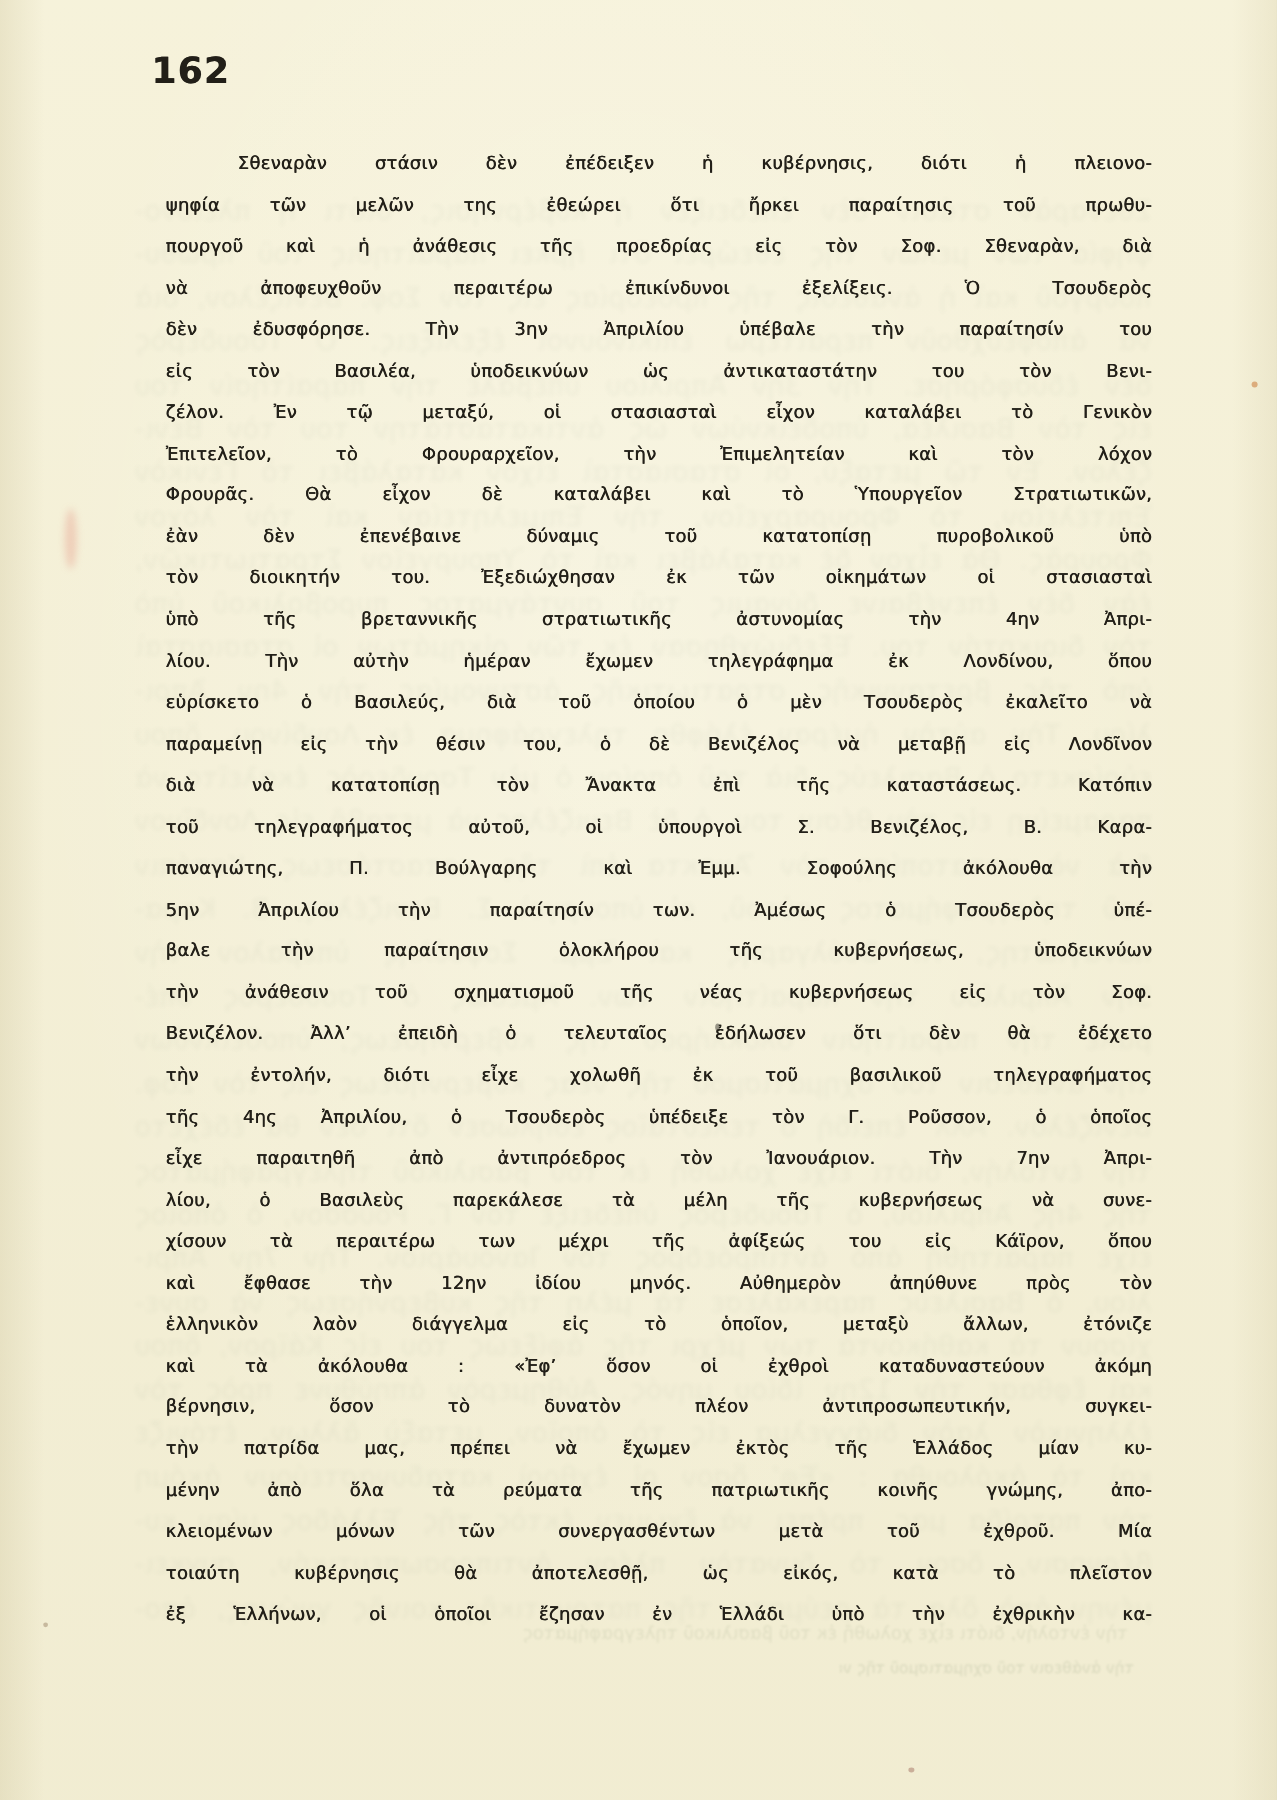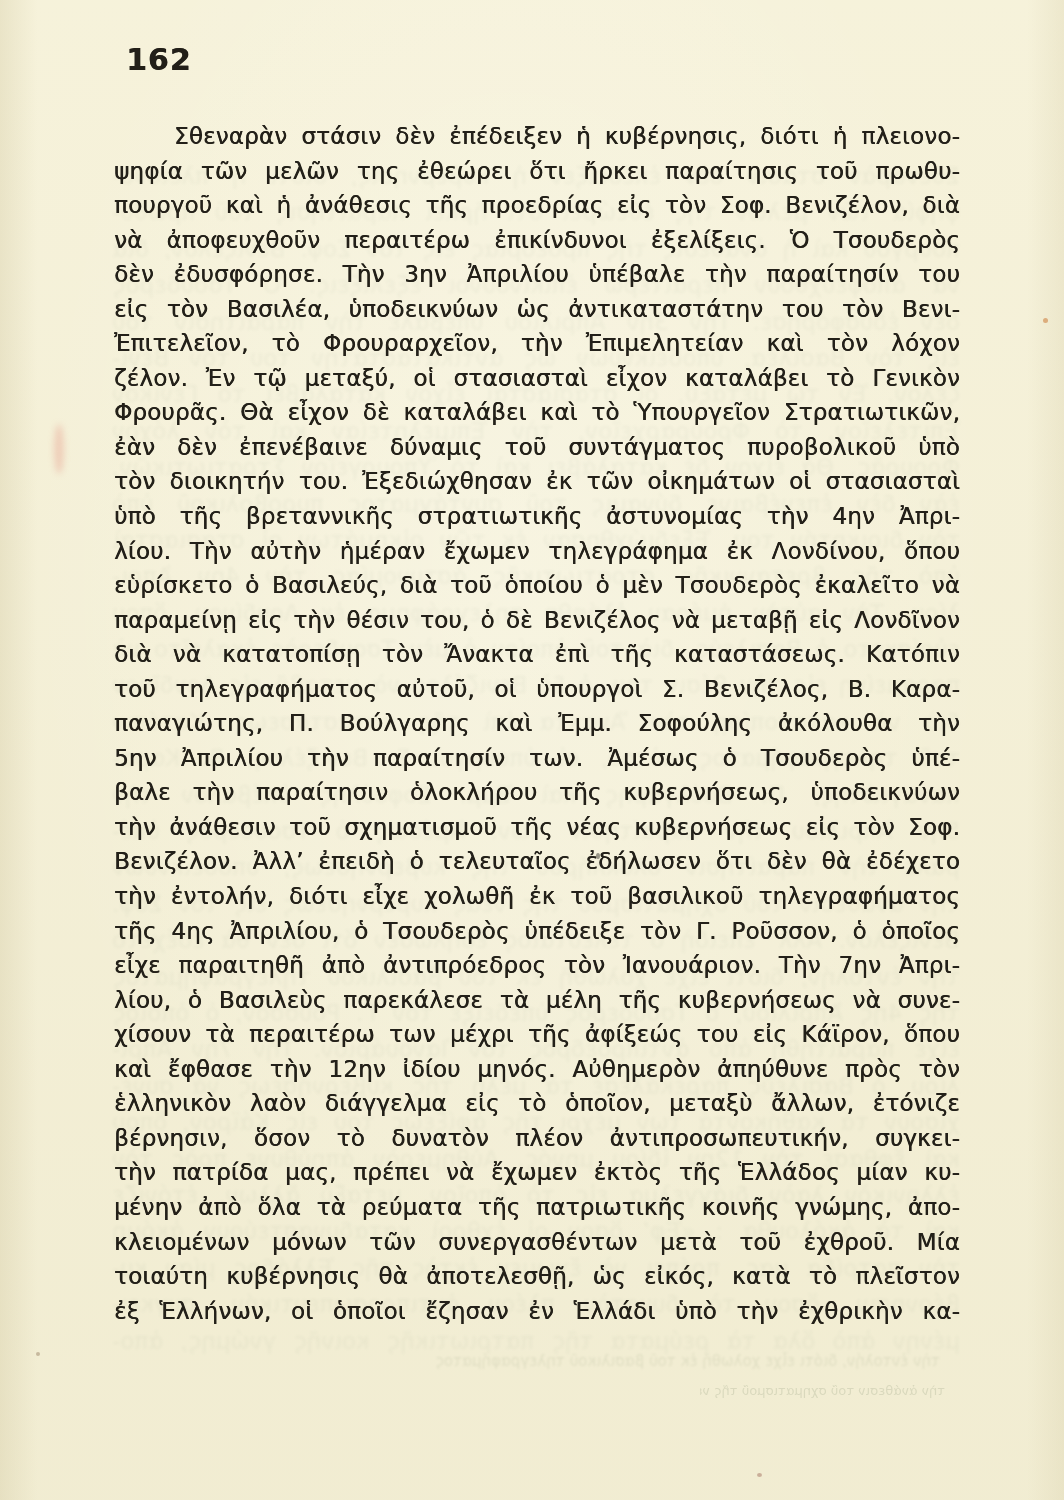--- a/index.html
+++ b/index.html
@@ -66,27 +66,28 @@
   .text-block {
     position: absolute;
     left: 114px;
     top: 119px;
     width: 846px;
     color: #232019;
   }
   .line {
     height: 34.55px;
     line-height: 34.55px;
-    font-size: 23px;
+    font-size: 15px;
     letter-spacing: 0.2px;
     white-space: nowrap;
     overflow: hidden;
     text-align: justify;
     text-align-last: justify;
     text-shadow: 0.4px 0 0 currentColor;
+    margin-left: 24px;
   }
   .line:first-child { text-indent: 60px; }
   
   .smudge-pink {
     position: absolute;
     left: 54px;
     top: 424px;
     width: 10px;
     height: 50px;
     background: rgba(224,128,112,0.30);
@@ -140,47 +141,48 @@
       <div class="ghost-line">μένην ἀπὸ ὅλα τὰ ρεύματα τῆς πατριωτικῆς κοινῆς γνώμης, ἀπο-</div>
     </div>
   <div class="ghost-footer f1" aria-hidden="true">τὴν ἐντολήν, διότι εἶχε χολωθῆ ἐκ τοῦ βασιλικοῦ τηλεγραφήματος</div>
   <div class="ghost-footer f2" aria-hidden="true">τὴν ἀνάθεσιν τοῦ σχηματισμοῦ τῆς νέας κυβερνήσεως εἰς τὸν Σοφ.</div>
 
   <div class="page-number">162</div>
 
   <div class="text-block">
       <div class="line">Σθεναρὰν στάσιν δὲν ἐπέδειξεν ἡ κυβέρνησις, διότι ἡ πλειονο-</div>
       <div class="line">ψηφία τῶν μελῶν της ἐθεώρει ὅτι ἤρκει παραίτησις τοῦ πρωθυ-</div>
-      <div class="line">πουργοῦ καὶ ἡ ἀνάθεσις τῆς προεδρίας εἰς τὸν Σοφ. Βενιζέλον, διὰ</div>
+      <div class="line">πουργοῦ καὶ ἡ ἀνάθεσις τῆς προεδρίας εἰς τὸν Σοφ. Σθεναρὰν, διὰ</div>
       <div class="line">νὰ ἀποφευχθοῦν περαιτέρω ἐπικίνδυνοι ἐξελίξεις. Ὁ Τσουδερὸς</div>
       <div class="line">δὲν ἐδυσφόρησε. Τὴν 3ην Ἀπριλίου ὑπέβαλε τὴν παραίτησίν του</div>
       <div class="line">εἰς τὸν Βασιλέα, ὑποδεικνύων ὡς ἀντικαταστάτην του τὸν Βενι-</div>
+      <div class="line">ζέλον. Ἐν τῷ μεταξύ, οἱ στασιασταὶ εἶχον καταλάβει τὸ Γενικὸν</div>
       <div class="line">Ἐπιτελεῖον, τὸ Φρουραρχεῖον, τὴν Ἐπιμελητείαν καὶ τὸν λόχον</div>
-      <div class="line">ζέλον. Ἐν τῷ μεταξύ, οἱ στασιασταὶ εἶχον καταλάβει τὸ Γενικὸν</div>
       <div class="line">Φρουρᾶς. Θὰ εἶχον δὲ καταλάβει καὶ τὸ Ὑπουργεῖον Στρατιωτικῶν,</div>
-      <div class="line">ἐὰν δὲν ἐπενέβαινε δύναμις τοῦ συντάγματος πυροβολικοῦ ὑπὸ</div>
+      <div class="line">ἐὰν δὲν ἐπενέβαινε δύναμις τοῦ κατατοπίσῃ πυροβολικοῦ ὑπὸ</div>
       <div class="line">τὸν διοικητήν του. Ἐξεδιώχθησαν ἐκ τῶν οἰκημάτων οἱ στασιασταὶ</div>
       <div class="line">ὑπὸ τῆς βρεταννικῆς στρατιωτικῆς ἀστυνομίας τὴν 4ην Ἀπρι-</div>
       <div class="line">λίου. Τὴν αὐτὴν ἡμέραν ἔχωμεν τηλεγράφημα ἐκ Λονδίνου, ὅπου</div>
       <div class="line">εὑρίσκετο ὁ Βασιλεύς, διὰ τοῦ ὁποίου ὁ μὲν Τσουδερὸς ἐκαλεῖτο νὰ</div>
       <div class="line">παραμείνῃ εἰς τὴν θέσιν του, ὁ δὲ Βενιζέλος νὰ μεταβῇ εἰς Λονδῖνον</div>
       <div class="line">διὰ νὰ κατατοπίσῃ τὸν Ἄνακτα ἐπὶ τῆς καταστάσεως. Κατόπιν</div>
       <div class="line">τοῦ τηλεγραφήματος αὐτοῦ, οἱ ὑπουργοὶ Σ. Βενιζέλος, Β. Καρα-</div>
       <div class="line">παναγιώτης, Π. Βούλγαρης καὶ Ἐμμ. Σοφούλης ἀκόλουθα τὴν</div>
       <div class="line">5ην Ἀπριλίου τὴν παραίτησίν των. Ἀμέσως ὁ Τσουδερὸς ὑπέ-</div>
       <div class="line">βαλε τὴν παραίτησιν ὁλοκλήρου τῆς κυβερνήσεως, ὑποδεικνύων</div>
       <div class="line">τὴν ἀνάθεσιν τοῦ σχηματισμοῦ τῆς νέας κυβερνήσεως εἰς τὸν Σοφ.</div>
       <div class="line">Βενιζέλον. Ἀλλ’ ἐπειδὴ ὁ τελευταῖος ἐδήλωσεν ὅτι δὲν θὰ ἐδέχετο</div>
       <div class="line">τὴν ἐντολήν, διότι εἶχε χολωθῆ ἐκ τοῦ βασιλικοῦ τηλεγραφήματος</div>
       <div class="line">τῆς 4ης Ἀπριλίου, ὁ Τσουδερὸς ὑπέδειξε τὸν Γ. Ροῦσσον, ὁ ὁποῖος</div>
       <div class="line">εἶχε παραιτηθῆ ἀπὸ ἀντιπρόεδρος τὸν Ἰανουάριον. Τὴν 7ην Ἀπρι-</div>
       <div class="line">λίου, ὁ Βασιλεὺς παρεκάλεσε τὰ μέλη τῆς κυβερνήσεως νὰ συνε-</div>
       <div class="line">χίσουν τὰ περαιτέρω των μέχρι τῆς ἀφίξεώς του εἰς Κάϊρον, ὅπου</div>
       <div class="line">καὶ ἔφθασε τὴν 12ην ἰδίου μηνός. Αὐθημερὸν ἀπηύθυνε πρὸς τὸν</div>
       <div class="line">ἑλληνικὸν λαὸν διάγγελμα εἰς τὸ ὁποῖον, μεταξὺ ἄλλων, ἐτόνιζε</div>
+      <div class="line">καὶ τὰ ἀκόλουθα : «Ἐφ’ ὅσον οἱ ἐχθροὶ καταδυναστεύουν ἀκόμη</div>
       <div class="line">βέρνησιν, ὅσον τὸ δυνατὸν πλέον ἀντιπροσωπευτικήν, συγκει-</div>
       <div class="line">τὴν πατρίδα μας, πρέπει νὰ ἔχωμεν ἐκτὸς τῆς Ἑλλάδος μίαν κυ-</div>
       <div class="line">μένην ἀπὸ ὅλα τὰ ρεύματα τῆς πατριωτικῆς κοινῆς γνώμης, ἀπο-</div>
       <div class="line">κλειομένων μόνων τῶν συνεργασθέντων μετὰ τοῦ ἐχθροῦ. Μία</div>
       <div class="line">τοιαύτη κυβέρνησις θὰ ἀποτελεσθῇ, ὡς εἰκός, κατὰ τὸ πλεῖστον</div>
       <div class="line">ἐξ Ἑλλήνων, οἱ ὁποῖοι ἔζησαν ἐν Ἑλλάδι ὑπὸ τὴν ἐχθρικὴν κα-</div>
     </div>
 
   <div class="smudge-pink"></div>
   <div class="speck s1"></div>

